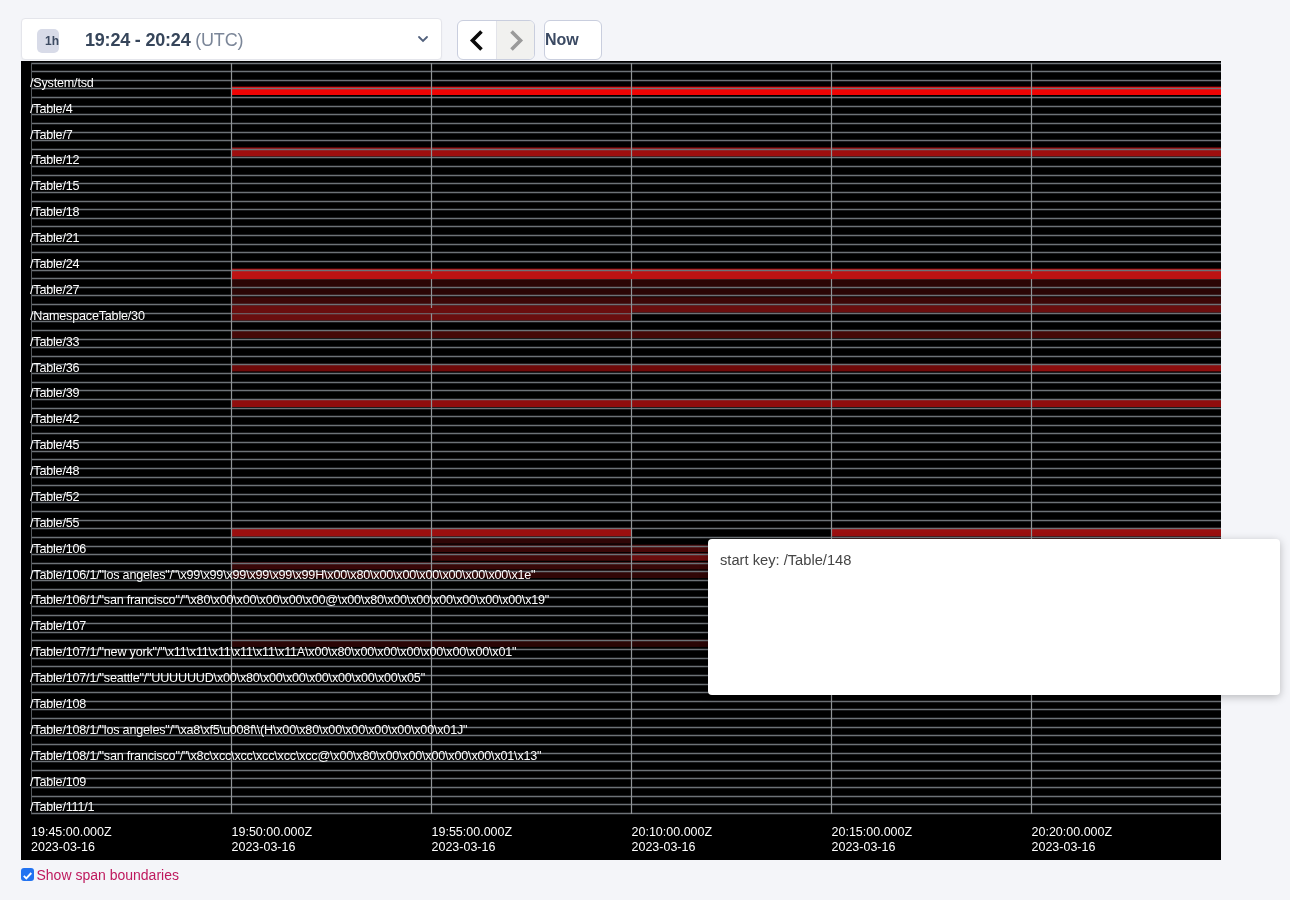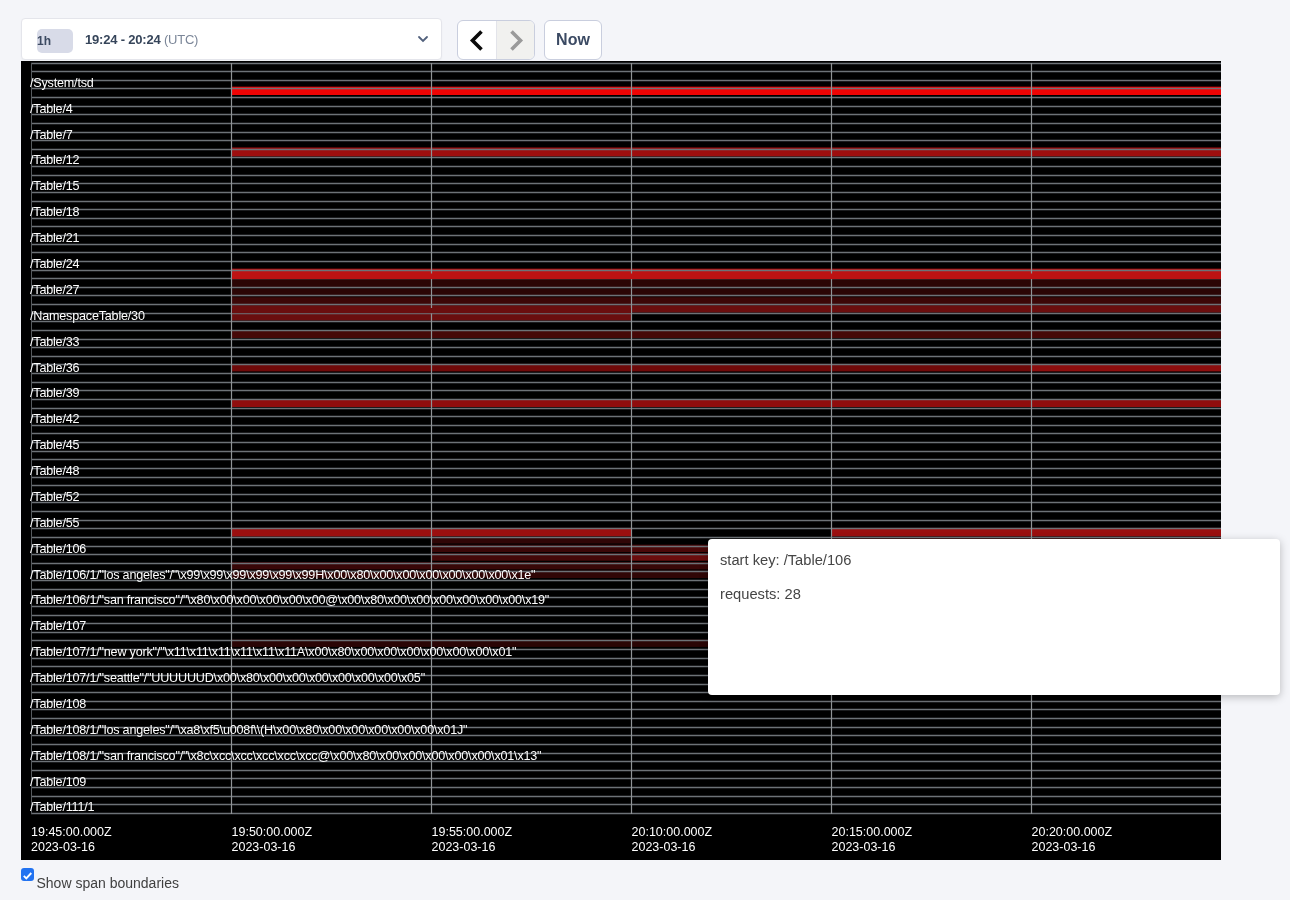--- a/index.html
+++ b/index.html
@@ -1,28 +1,28 @@
 <!DOCTYPE html>
 <html><head><meta charset="utf-8"><style>
 html,body{margin:0;padding:0}
 body{width:1290px;height:900px;background:#f4f5f9;font-family:"Liberation Sans",sans-serif;position:relative;overflow:hidden}
 .drop{position:absolute;left:21px;top:18px;width:419px;height:40px;background:#fff;border:1px solid #e4e5eb;border-radius:4px;box-shadow:0 1px 2px rgba(0,0,0,0.03)}
-.badge{position:absolute;left:15px;top:10px;width:36px;height:24px;background:#d8dbe8;border-radius:5px;color:#3c4a61;font-weight:bold;font-size:12px;line-height:24px;text-align:left}
-.rangetxt{position:absolute;left:63px;top:0;height:42px;line-height:42px;font-size:13px;font-weight:bold;color:#36455a;letter-spacing:-0.2px}
+.badge{position:absolute;left:15px;top:10px;width:22px;height:24px;background:#d8dbe8;border-radius:5px;color:#3c4a61;font-weight:bold;font-size:12px;line-height:24px;text-align:right}
+.rangetxt{position:absolute;left:63px;top:0;height:42px;line-height:42px;font-size:18px;font-weight:bold;color:#36455a;letter-spacing:-0.2px}
 .rangetxt span{font-weight:normal;color:#7b8698}
 .chev{position:absolute;right:12px;top:14px}
 .navgrp{position:absolute;left:457px;top:20px;width:76px;height:38px;border:1px solid #c9cede;border-radius:6px;background:#fff;overflow:hidden}
 .navgrp .half{position:absolute;top:0;width:38px;height:38px}
 .navgrp .r{left:38px;background:#f1f1ef;border-left:1px solid #e3e4ea}
-.nowbtn{position:absolute;left:544px;top:20px;width:56px;height:38px;border:1px solid #c9cede;border-radius:6px;background:#fff;color:#3b4a63;font-weight:bold;font-size:16px;text-align:center;line-height:38px}
+.nowbtn{position:absolute;left:544px;top:20px;width:56px;height:38px;border:1px solid #c9cede;border-radius:6px;background:#fff;color:#3b4a63;font-weight:bold;font-size:16px;text-align:left;line-height:38px}
 .tooltip{position:absolute;left:708px;top:539px;width:572px;height:156px;background:#fff;border-radius:4px;box-shadow:0 2px 8px rgba(0,0,0,0.25);color:#454545;font-size:14.7px;padding:4px 0 0 12px;box-sizing:border-box}
 .tooltip div{height:34px;line-height:34px;white-space:nowrap}
 .cbrow{position:absolute;left:21px;top:866px;height:16px}
 .cbx{position:absolute;left:0;top:1.5px;width:13px;height:13px;background:#2273f1;border-radius:3px}
-.cblab{position:absolute;left:15.5px;top:9px;font-size:14px;color:#404040;white-space:nowrap}
+.cblab{position:absolute;left:15.5px;top:1px;font-size:14px;color:#be185d;white-space:nowrap}
 </style></head>
 <body>
 <div class="drop">
   <div class="badge">1h</div>
   <div class="rangetxt">19:24 - 20:24 <span>(UTC)</span></div>
   <svg class="chev" width="12" height="12" viewBox="0 0 12 12">
       <path d="M2 4l4 4 4-4" stroke="#51607c" stroke-width="1.8" fill="none" stroke-linecap="round"></path>
     </svg>
 </div>
 <div class="navgrp">
@@ -100,20 +100,19 @@
 <text x="410.5" y="775.3" fill="#fff" font-size="12.5px" font-family="Liberation Sans, sans-serif">19:55:00.000Z</text>
 <text x="410.5" y="790.3" fill="#fff" font-size="12.5px" font-family="Liberation Sans, sans-serif">2023-03-16</text>
 <text x="610.5" y="775.3" fill="#fff" font-size="12.5px" font-family="Liberation Sans, sans-serif">20:10:00.000Z</text>
 <text x="610.5" y="790.3" fill="#fff" font-size="12.5px" font-family="Liberation Sans, sans-serif">2023-03-16</text>
 <text x="810.5" y="775.3" fill="#fff" font-size="12.5px" font-family="Liberation Sans, sans-serif">20:15:00.000Z</text>
 <text x="810.5" y="790.3" fill="#fff" font-size="12.5px" font-family="Liberation Sans, sans-serif">2023-03-16</text>
 <text x="1010.5" y="775.3" fill="#fff" font-size="12.5px" font-family="Liberation Sans, sans-serif">20:20:00.000Z</text>
 <text x="1010.5" y="790.3" fill="#fff" font-size="12.5px" font-family="Liberation Sans, sans-serif">2023-03-16</text>
 </svg>
 <div class="tooltip">
-  <div>start key: /Table/106</div>
-  <div>requests: 28</div>
+  <div>start key: /Table/148</div>
 </div>
 <div class="cbrow">
   <div class="cbx"><svg width="13" height="13" viewBox="0 0 13 13">
         <path d="M2.8 6.8l2.5 2.5L10.3 4" stroke="#fff" stroke-width="1.9" fill="none"></path>
       </svg></div>
   <div class="cblab">Show span boundaries</div>
 </div>
 </body></html>

